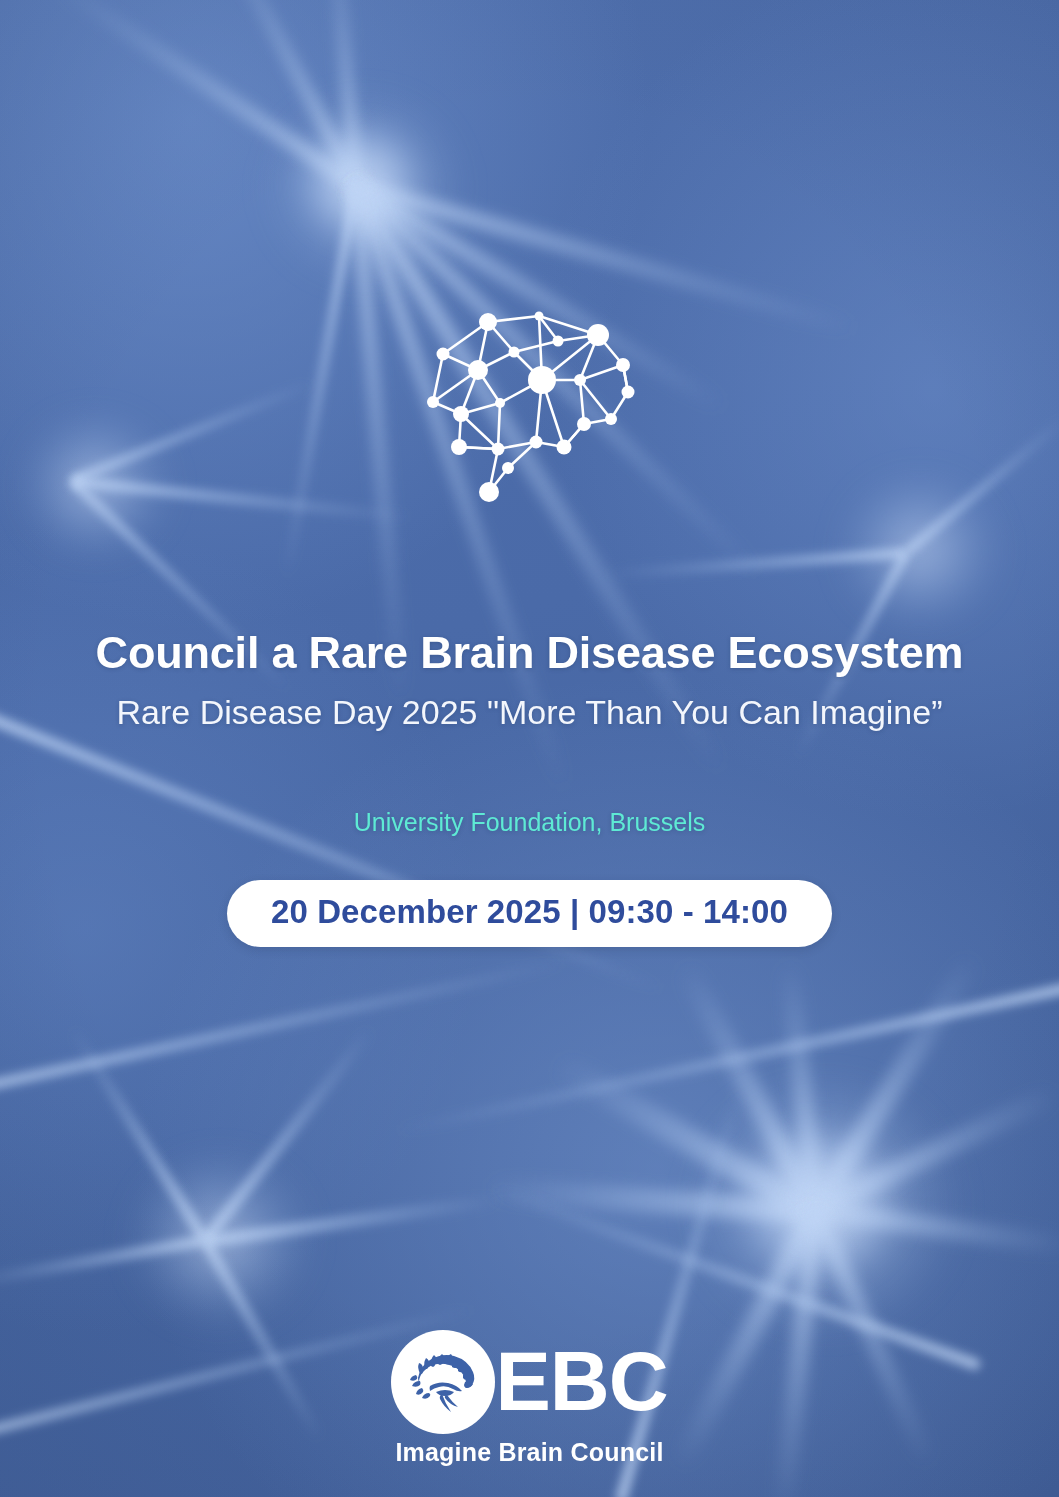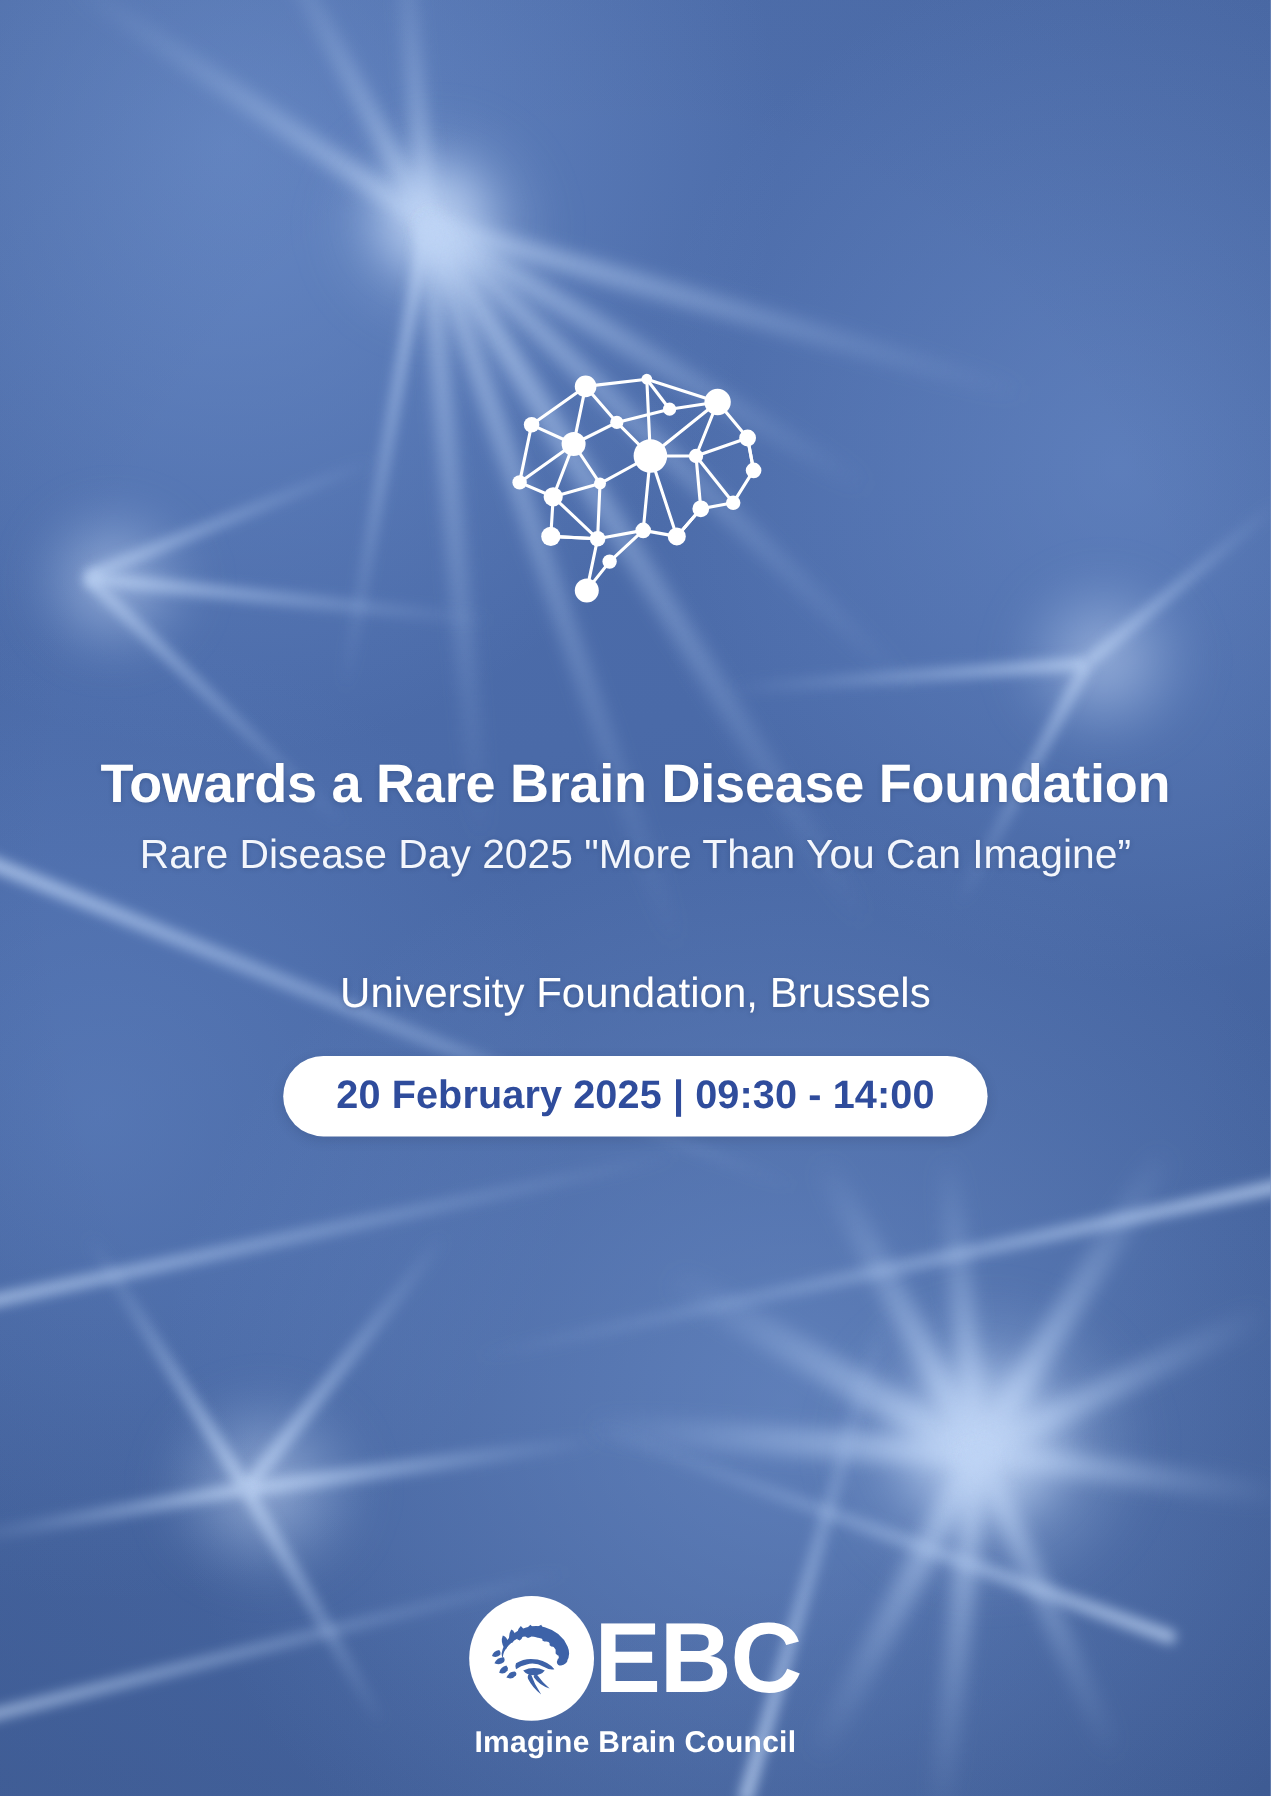--- a/index.html
+++ b/index.html
@@ -100,23 +100,23 @@
     font-size: 34px;
     font-weight: normal;
     color: #f3f6fc;
     line-height: 1.18;
     text-shadow: 0 1px 4px rgba(30,52,95,0.28);
   }
   .venue {
     position: absolute;
     left: 0; right: 0;
     top: 807px;
-    font-size: 35px;
+    font-size: 25px;
     font-weight: normal;
-    color: #ffffff;
+    color: #5eead4;
     line-height: 1.2;
     text-shadow: 0 1px 4px rgba(30,52,95,0.28);
   }
 
   .date-pill-wrap {
     position: absolute;
     left: 0; right: 0;
     top: 880px;
     display: flex;
     justify-content: center;
@@ -310,28 +310,28 @@
         <circle cx="86" cy="157" r="6.5"></circle>
         <circle cx="124" cy="150" r="6.5"></circle>
         <circle cx="152" cy="155" r="7.5"></circle>
         <circle cx="96" cy="176" r="6"></circle>
         <circle cx="77" cy="200" r="10"></circle>
       </g>
     </svg>
   </div>
 
   <div class="content">
-    <h1 class="title">Towards a Rare Brain Disease Foundation</h1>
+    <h1 class="title">Council a Rare Brain Disease Ecosystem</h1>
     <h2 class="subtitle">Rare Disease Day 2025 "More Than You Can Imagine”</h2>
     <div class="venue">University Foundation, Brussels</div>
   </div>
 
   <div class="date-pill-wrap">
     <div class="date-pill">
-      <span class="date-text">20 February 2025 | 09:30 - 14:00</span>
+      <span class="date-text">20 December 2025 | 09:30 - 14:00</span>
     </div>
   </div>
 
   <div class="logo">
     <div class="logo-row">
       <div class="logo-mark">
         <svg viewBox="0 0 74 64" xmlns="http://www.w3.org/2000/svg" aria-hidden="true">
           <g fill="#3d62a8">
 
             <path d="M14,23 q-3,-5 -1,-10 q4,1 4,6 q0,3 -1,5 z"></path>

